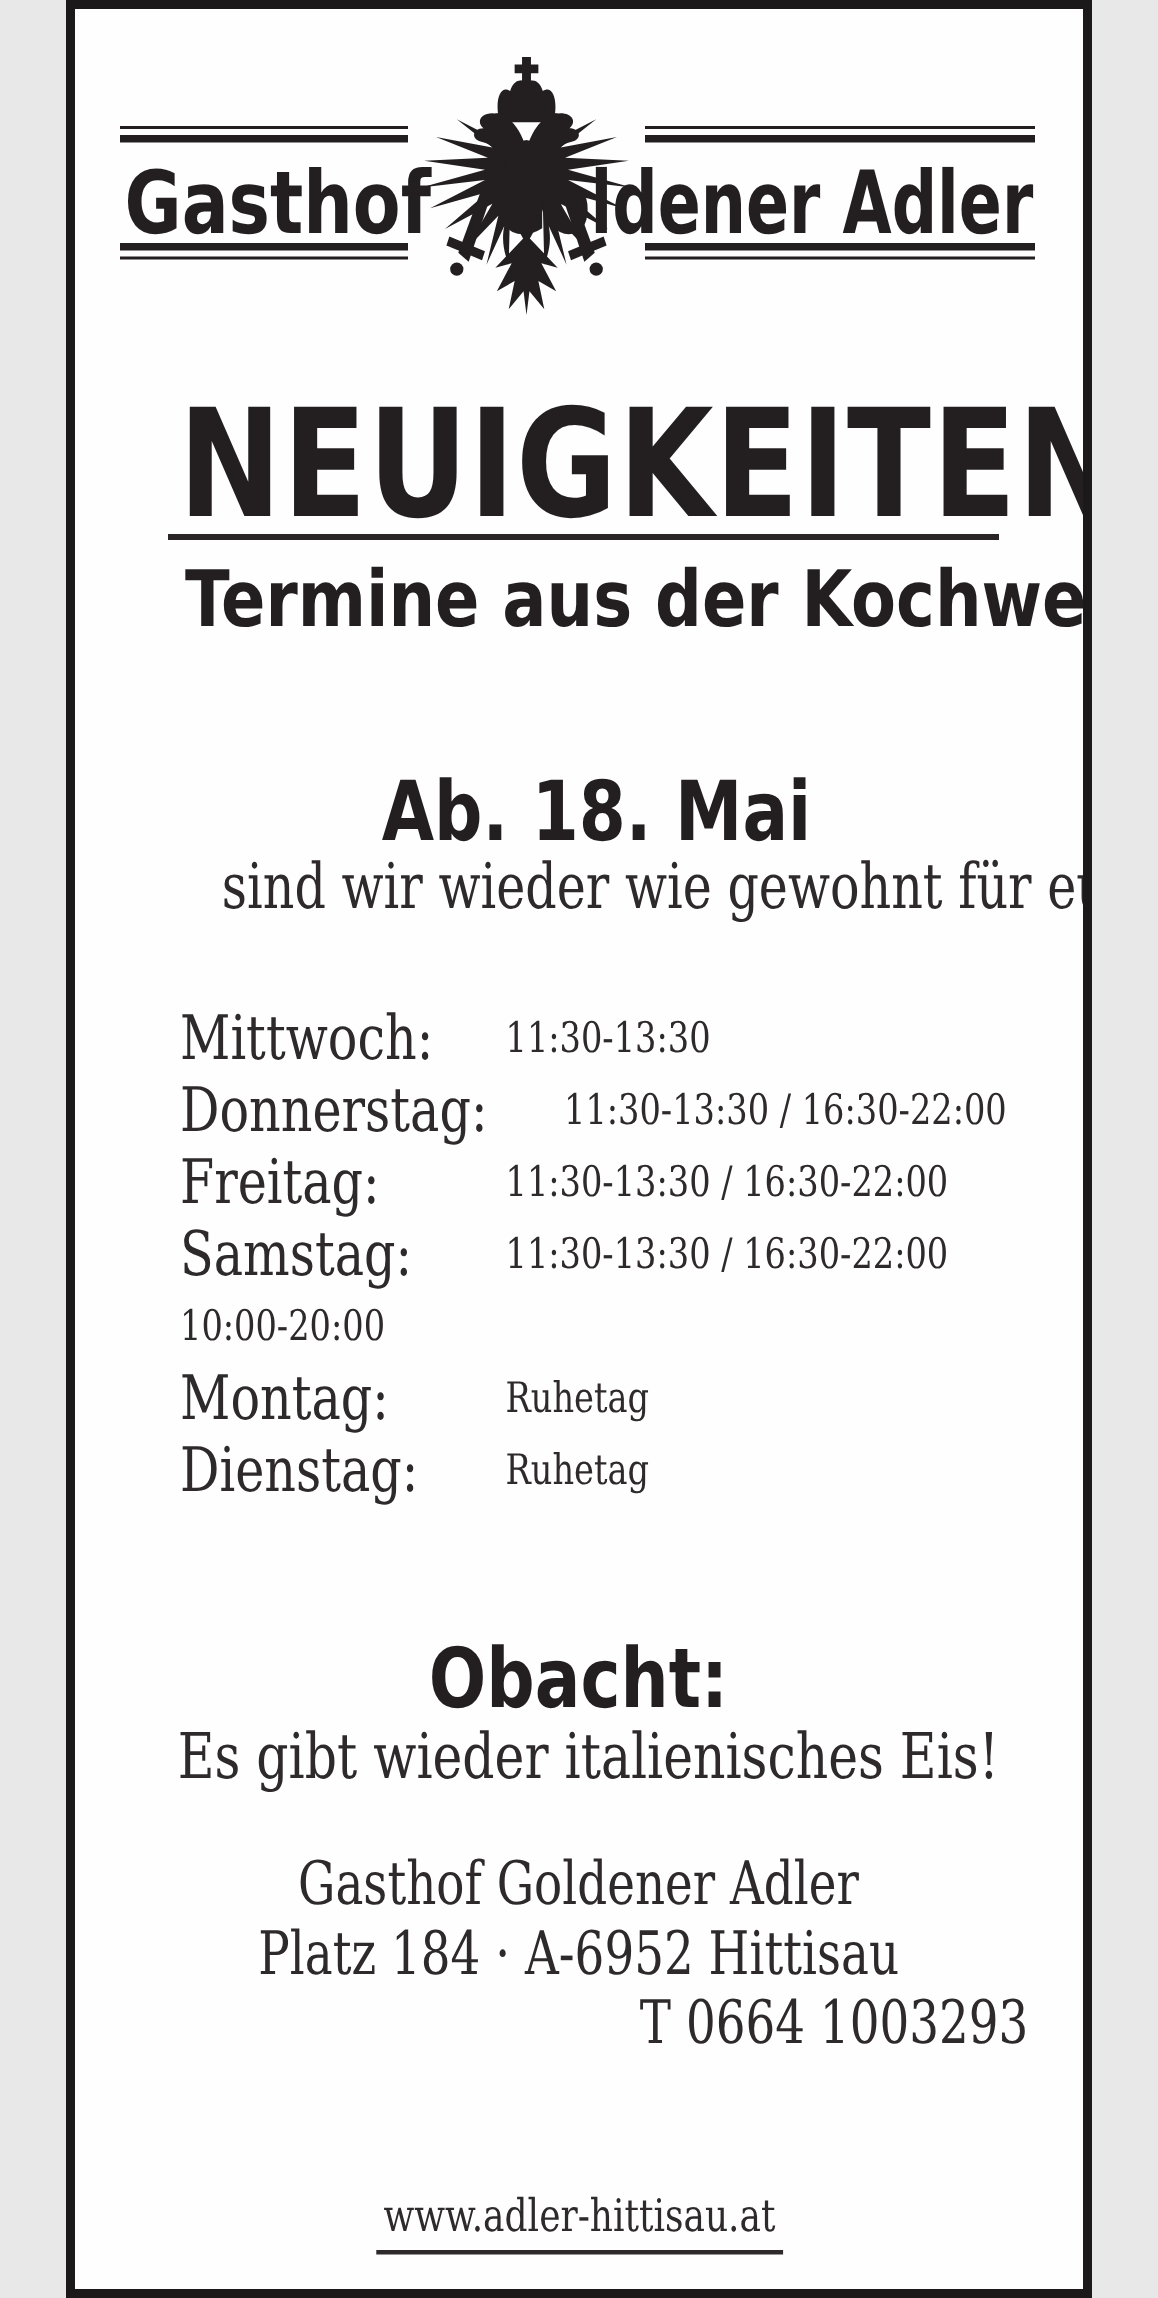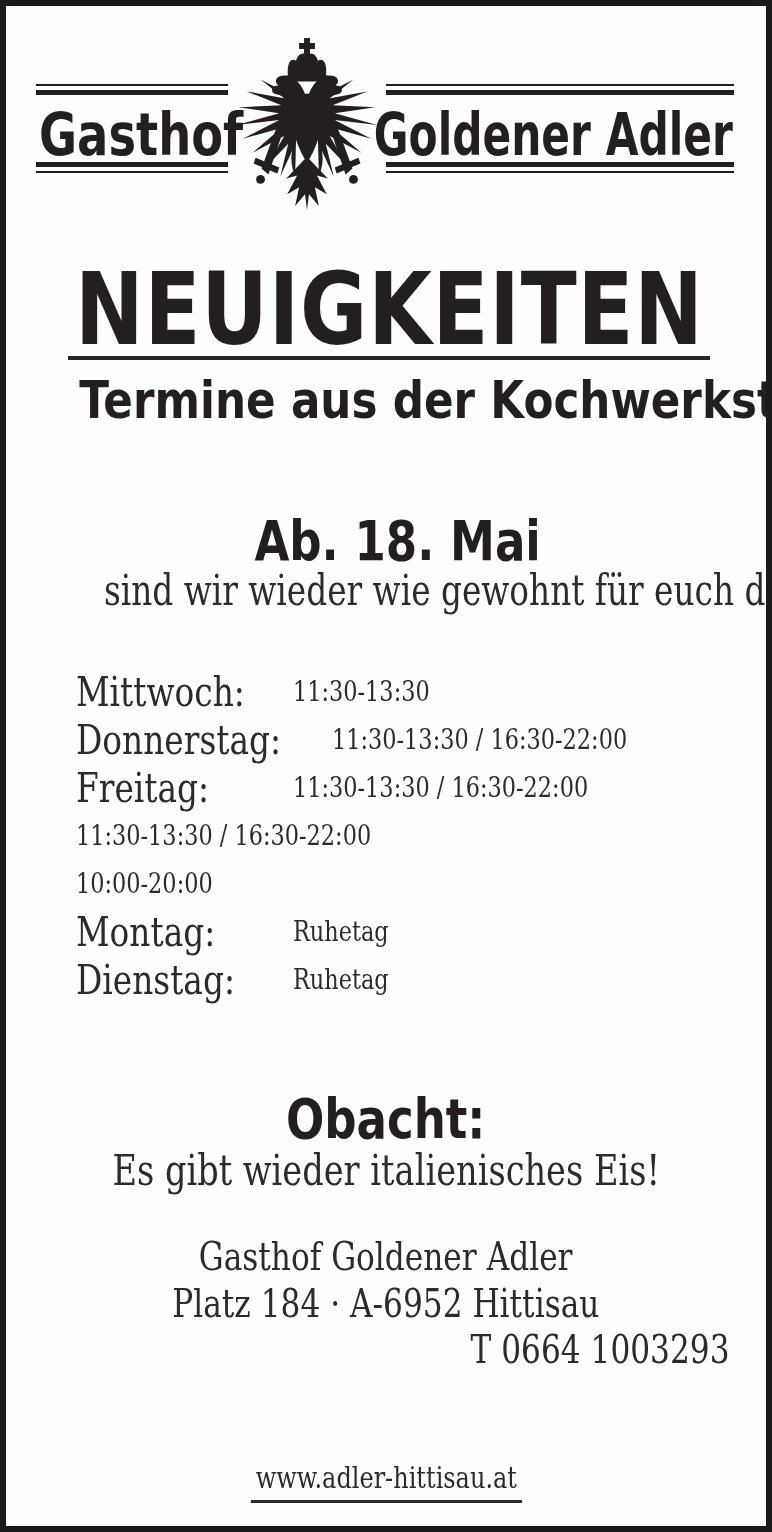--- a/index.html
+++ b/index.html
@@ -1,18 +1,18 @@
 <!DOCTYPE html>
 <html><head>
 <meta charset="utf-8">
 <style>
   html,body{margin:0;padding:0;background:#e8e8e8;}
   .page{
     position:relative;
-    width:772px;height:1532px;
+    width:684px;height:1532px;
     margin:0 auto;
     background:#fefefe;
     border:6px solid #1c191a;
     box-sizing:border-box;
     overflow:hidden;
     font-family:"DejaVu Serif", serif;
     color:#231f20;
   }
   .abs{position:absolute;}
   .center{left:0;right:0;text-align:center;}
@@ -159,20 +159,21 @@
     </div>
     <div class="hrow">
       <div class="hday slab"><span class="sx ox-left">Donnerstag:</span></div>
       <div class="htime slab"><span class="sx ox-left">11:30-13:30 / 16:30-22:00</span></div>
     </div>
     <div class="hrow">
       <div class="hday slab"><span class="sx ox-left">Freitag:</span></div>
       <div class="htime slab"><span class="sx ox-left">11:30-13:30 / 16:30-22:00</span></div>
     </div>
     <div class="hrow">
+      <div class="hday slab"><span class="sx ox-left">Samstag:</span></div>
       <div class="htime slab"><span class="sx ox-left">11:30-13:30 / 16:30-22:00</span></div>
     </div>
     <div class="hrow">
       <div class="htime slab"><span class="sx ox-left">10:00-20:00</span></div>
     </div>
     <div class="hrow">
       <div class="hday slab"><span class="sx ox-left">Montag:</span></div>
       <div class="htime slab"><span class="sx ox-left">Ruhetag</span></div>
     </div>
     <div class="hrow">

